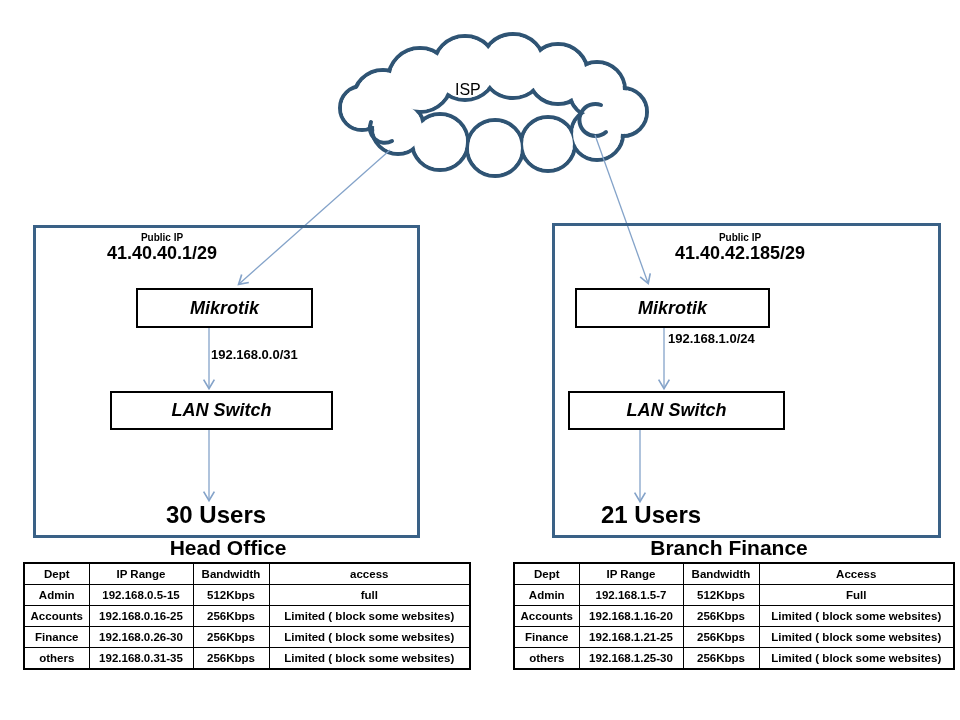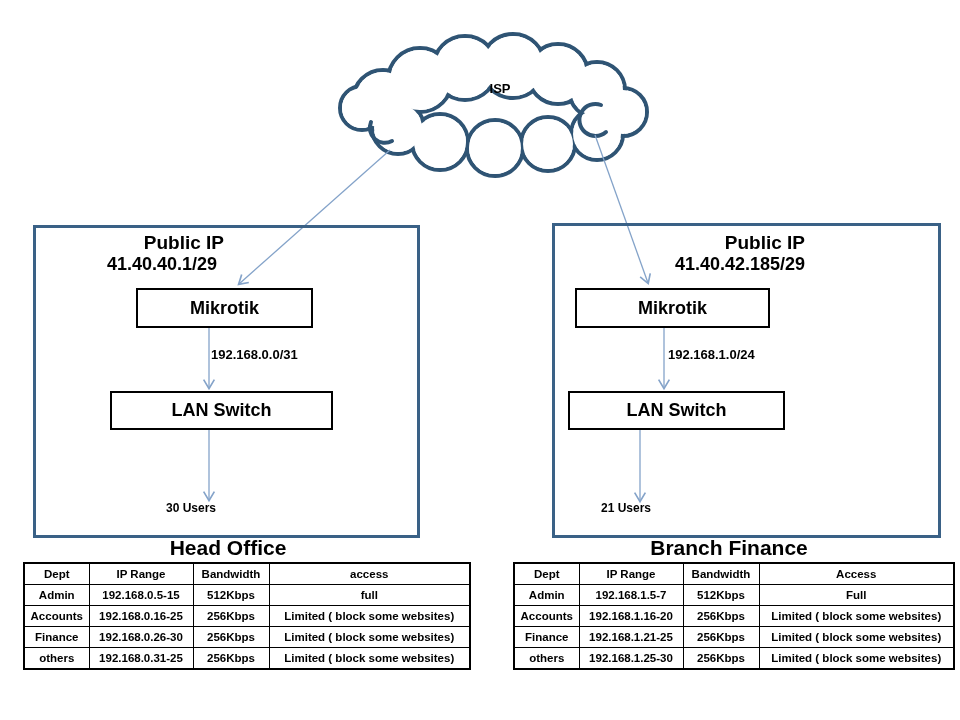--- a/index.html
+++ b/index.html
@@ -3,29 +3,29 @@
 <meta charset="utf-8">
 <style>
   html,body{margin:0;padding:0;background:#fff;}
   body{width:960px;height:720px;position:relative;overflow:hidden;
        font-family:"Liberation Sans",sans-serif;color:#000;}
   .abs{position:absolute;}
   #diagram-svg{position:absolute;left:0;top:0;z-index:1;}
   .office-box{position:absolute;border:3px solid #3a6186;background:transparent;z-index:2;}
   .node-box{position:absolute;border:2px solid #000;background:#fff;z-index:3;
             display:flex;align-items:center;justify-content:center;
-            font-weight:bold;font-size:18px;}
+            font-weight:bold;font-size:18px;font-style:italic;}
   .label{position:absolute;z-index:4;white-space:nowrap;}
   .pubip{text-align:center;font-weight:bold;z-index:4;position:absolute;}
-  .pubip .l1{font-size:19px;text-align:right;}
+  .pubip .l1{font-size:10px;}
   .pubip .l2{font-size:18px;}
   .subnet{font-weight:bold;font-size:13px;}
-  .users{font-size:12px;font-weight:600;}
+  .users{font-size:24px;font-weight:600;}
   .office-name{font-weight:bold;font-size:21px;text-align:center;}
-  .isp-label{font-weight:bold;font-size:13px;text-align:center;}
+  .isp-label{font-weight:normal;font-size:16px;text-align:left;}
   table.dept{position:absolute;z-index:4;border-collapse:collapse;table-layout:fixed;
              font-size:11.5px;font-weight:bold;border:2px solid #000;background:#fff;}
   table.dept th,table.dept td{border:1px solid #000;text-align:center;
              padding:1px 2px;height:18px;white-space:nowrap;overflow:hidden;}
 </style>
 </head>
 <body>
 
 <svg id="diagram-svg" width="960" height="720">
   <defs>
@@ -133,39 +133,39 @@
         <td>Limited ( block some websites)</td>
       </tr>
       <tr>
         <td>Finance</td>
         <td>192.168.0.26-30</td>
         <td>256Kbps</td>
         <td>Limited ( block some websites)</td>
       </tr>
       <tr>
         <td>others</td>
-        <td>192.168.0.31-25</td>
+        <td>192.168.0.31-35</td>
         <td>256Kbps</td>
         <td>Limited ( block some websites)</td>
       </tr>
     </tbody>
   </table>
 
 <div class="office-box" style="left:552px;top:223px;width:383px;height:309px;"></div>
 
 <div class="pubip" style="left:675px;top:232px;width:130px;">
   <div class="l1">Public IP</div>
   <div class="l2">41.40.42.185/29</div>
 </div>
 
 <div class="node-box" style="left:575px;top:288px;width:191px;height:36px;">
   <span>Mikrotik</span>
 </div>
 
-<div class="label subnet" style="left:668px;top:347px;">192.168.1.0/24</div>
+<div class="label subnet" style="left:668px;top:331px;">192.168.1.0/24</div>
 
 <div class="node-box" style="left:568px;top:391px;width:213px;height:35px;">
   <span>LAN Switch</span>
 </div>
 
 <div class="label users" style="left:601px;top:501px;">21 Users</div>
 
 <div class="label office-name" style="left:618px;top:536px;width:222px;">Branch Finance</div>
 
 <table class="dept" style="left:513px;top:562px;width:440px;">

